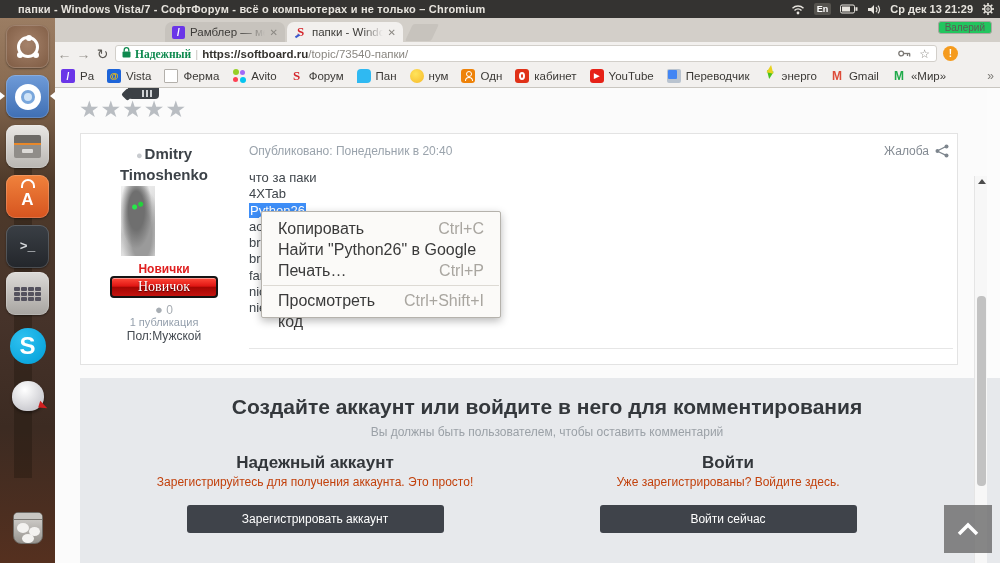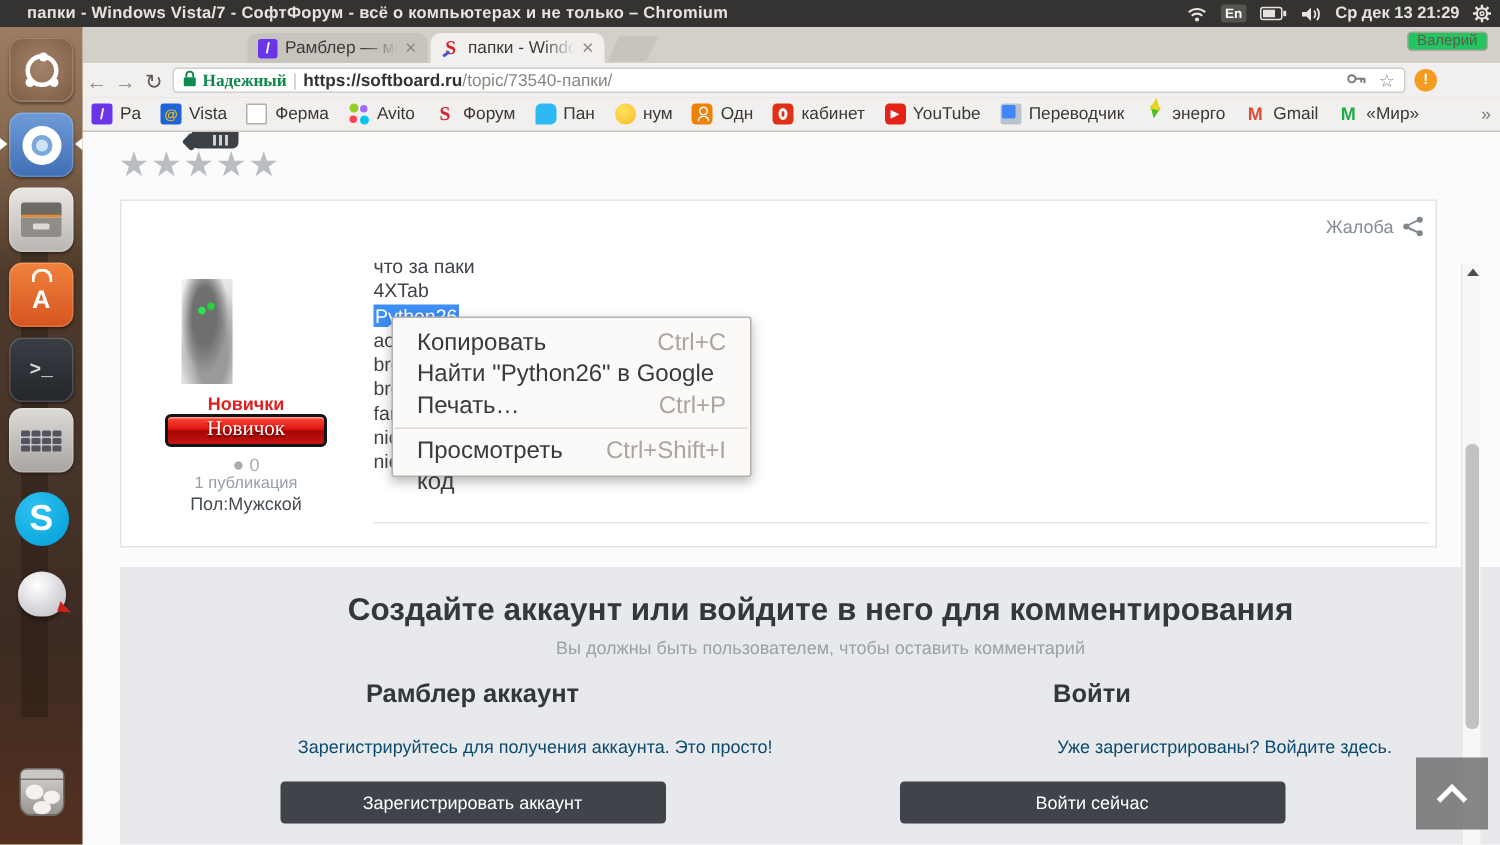--- a/index.html
+++ b/index.html
@@ -236,21 +236,21 @@
   .ctx-sep { height:1px; background:#dddad4; margin:4px 1px; }
 
   
   #cta { position:absolute; left:25px; top:290px; width:934px; height:185px;
     background:#e7e9ec; text-align:center; }
   #cta-title { padding-top:17px; font-size:21px; color:#34383c; font-weight:bold; }
   #cta-sub { margin-top:6px; font-size:12px; color:#9ba1a7; }
   .cta-col { position:absolute; top:75px; width:400px; }
   #col-register { left:35px; } #col-login { left:448px; }
   .cta-h { font-size:17px; font-weight:bold; color:#33373b; }
-  .cta-t { margin-top:18px; font-size:12px; color:#0c4a6e;text-align:right; }
+  .cta-t { margin-top:2px; font-size:12px; color:#c2410c; }
   .cta-btn { margin:16px auto 0; width:257px; height:28px; background:#3f434a;
     border-radius:3px; color:#fff; font-size:12px; line-height:28px; }
 
   
   #scrollbar { position:absolute; left:932px; top:88px; width:13px; height:475px;
     background:#f7f7f7; border-left:1px solid #e5e5e5; z-index:45; }
   #scrollbar { left:auto; right:0; }
   .sb-arrow { position:absolute; left:3px; width:0; height:0;
     border-left:4px solid transparent; border-right:4px solid transparent; }
   #sb-up { top:3px; border-bottom:5px solid #4c4c4c; }
@@ -480,29 +480,31 @@
 </div>
 
 <div id="page">
   <div id="tag-icon">
       <i></i>
     </div>
   <div id="rating">★★★★★</div>
 
   <div id="post-card">
     <div id="author-col">
+      <div id="author-name"><span id="author-status-dot">●</span><span>Dmitry Timoshenko</span></div>
       <div id="avatar"></div>
       <div id="group-label">Новички</div>
       <div id="rank-badge">Новичок</div>
       <div id="rep-row"><span class="dot">●</span> <span>0</span></div>
       <div id="posts-count">1 публикация</div>
       <div id="gender">Пол:Мужской</div>
     </div>
 
     <div id="post-body">
+      <div id="post-meta">Опубликовано: Понедельник в 20:40</div>
       <span id="report-link">Жалоба</span>
       <span id="share-icon">
         <svg width="14" height="14" viewBox="0 0 14 14">
             <circle cx="11.5" cy="2.5" r="2" fill="#7d858d"></circle>
             <circle cx="2.5" cy="7" r="2" fill="#7d858d"></circle>
             <circle cx="11.5" cy="11.5" r="2" fill="#7d858d"></circle>
             <line x1="4" y1="6" x2="10" y2="3" stroke="#7d858d" stroke-width="1.3"></line>
             <line x1="4" y1="8" x2="10" y2="10.8" stroke="#7d858d" stroke-width="1.3"></line>
           </svg>
       </span>
@@ -538,21 +540,21 @@
     <div class="ctx-item">
         <span>Просмотреть код</span>
         <span class="ctx-sc">Ctrl+Shift+I</span>
       </div>
   </div>
 
   <div id="cta">
     <div id="cta-title">Создайте аккаунт или войдите в него для комментирования</div>
     <div id="cta-sub">Вы должны быть пользователем, чтобы оставить комментарий</div>
     <div class="cta-col" id="col-register">
-      <div class="cta-h">Рамблер аккаунт</div>
+      <div class="cta-h">Надежный аккаунт</div>
       <div class="cta-t">Зарегистрируйтесь для получения аккаунта. Это просто!</div>
       <div class="cta-btn">Зарегистрировать аккаунт</div>
     </div>
     <div class="cta-col" id="col-login">
       <div class="cta-h">Войти</div>
       <div class="cta-t">Уже зарегистрированы? Войдите здесь.</div>
       <div class="cta-btn">Войти сейчас</div>
     </div>
 
   </div>

